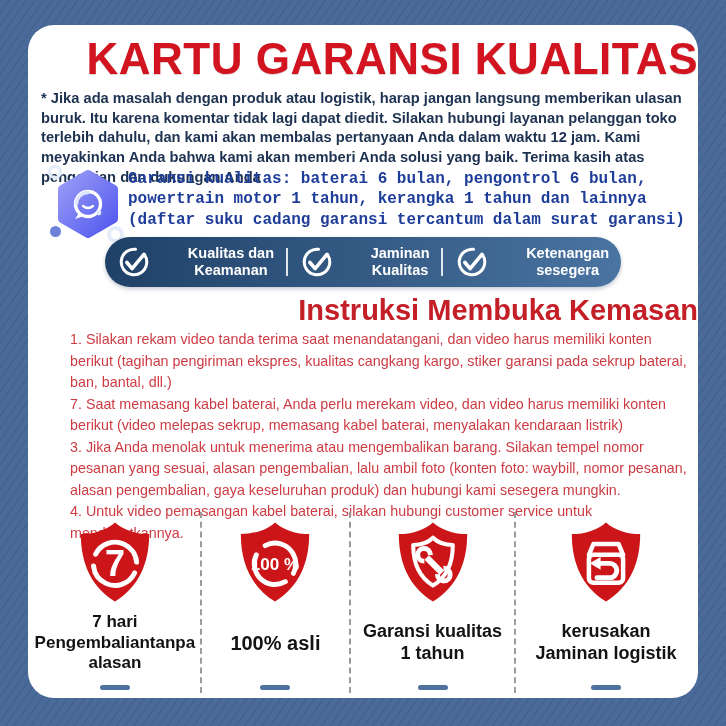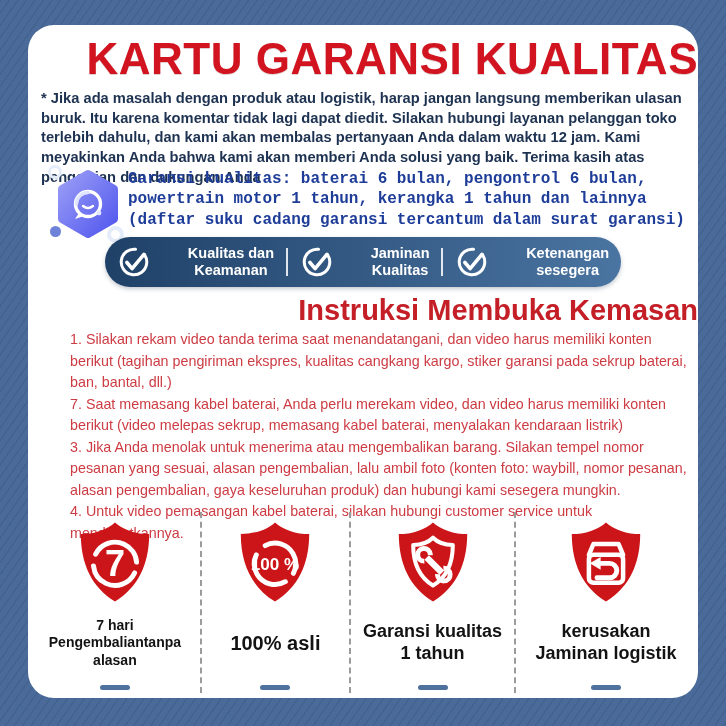--- a/index.html
+++ b/index.html
@@ -61,21 +61,21 @@
     display:flex; flex-direction:column; align-items:center; padding-top:4px;
   }
   .feature:nth-child(1){ flex:0 0 25.5%; }
   .feature:nth-child(2){ flex:0 0 22.4%; border-left:2px dashed var(--sep_gray); }
   .feature:nth-child(3){ flex:0 0 24.8%; border-left:2px dashed var(--sep_gray); }
   .feature:nth-child(4){ flex:0 0 27.3%; border-left:2px dashed var(--sep_gray); }
   .feature-label{
     margin-top:4px; min-height:62px; display:flex; flex-direction:column; justify-content:center;
     font-weight:bold; color:var(--label_black); text-align:center; line-height:1.22;
   }
-  .feature:nth-child(1) .feature-label{ font-size:14px; }
+  .feature:nth-child(1) .feature-label{ font-size:17px; }
   .feature:nth-child(2) .feature-label{ font-size:20px; }
   .feature:nth-child(3) .feature-label,
   .feature:nth-child(4) .feature-label{ font-size:18px; }
   .feature-dash{
     margin-top:auto; margin-bottom:3px; width:30px; height:5px; border-radius:3px;
     background:var(--dash_blue);
   }
 </style>
 </head>
 <body>

